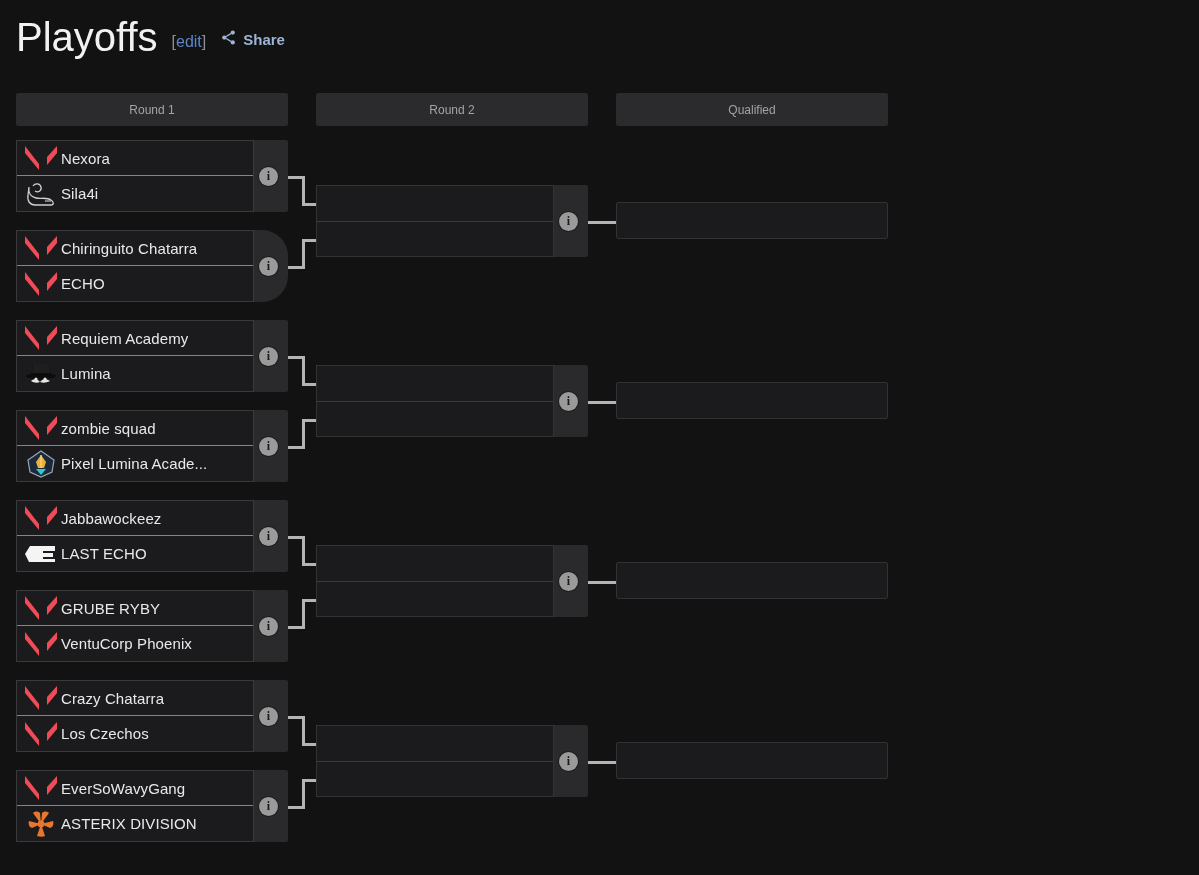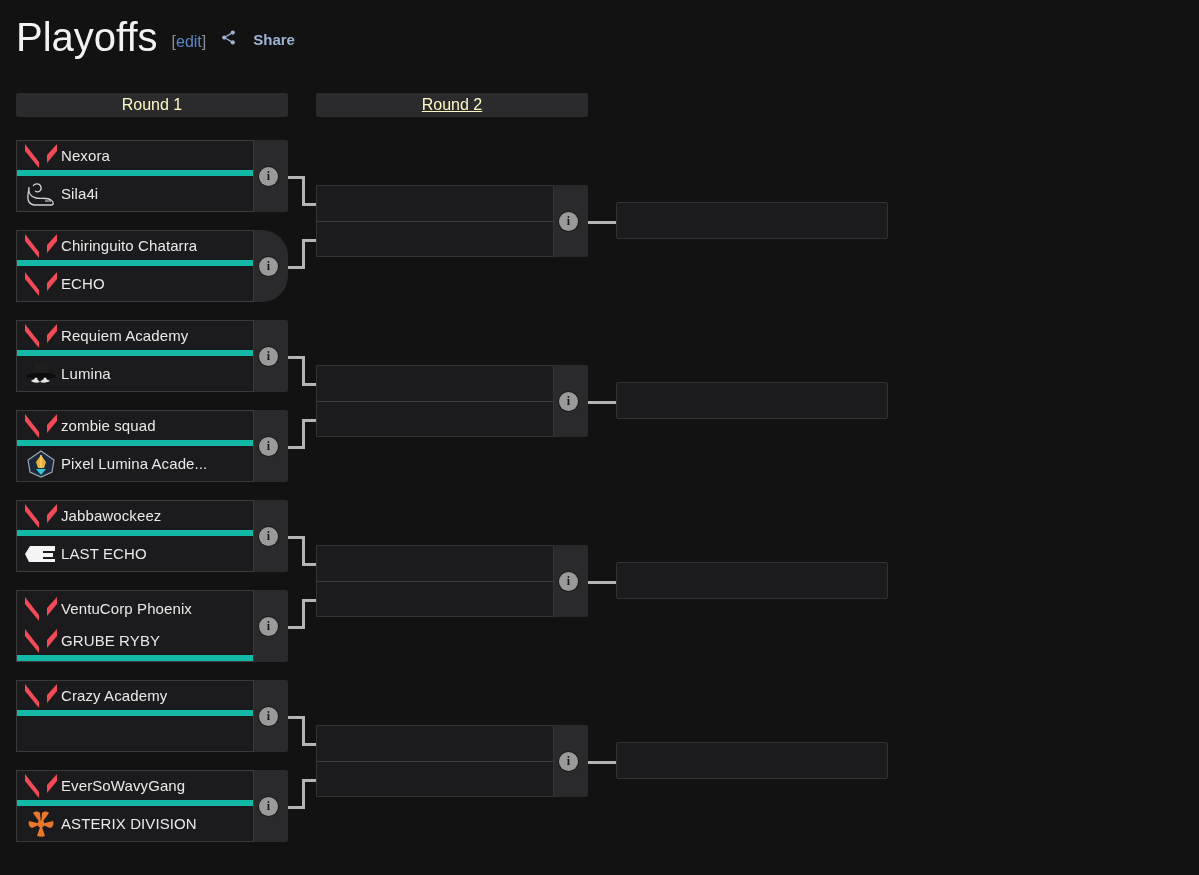--- a/index.html
+++ b/index.html
@@ -40,47 +40,47 @@
     font-size: 16px;
     color: #8a8f96;
     position: relative;
     top: -4px;
   }
   .edit-link .edit-word { color: #5b87c7; }
 
   .share-wrap {
     display: flex;
     align-items: center;
-    gap: 16px;
+    gap: 6px;
     position: relative;
     top: -5px;
     cursor: pointer;
   }
   .share-icon { display: block; }
   .share-label {
     font-size: 15px;
     font-weight: bold;
     color: #9db4d4;
   }
 
   
   .round-header {
     position: absolute;
-    height: 24px;
+    height: 33px;
     background: #2b2b2d;
     border-radius: 2px;
     display: flex;
     align-items: center;
     justify-content: center;
-    font-size: 16px;
-    color: #fef9c3;
+    font-size: 12px;
+    color: #a3a3a3;
     font-weight: 400;
   }
   #hdr-r1 { left: 16px;  top: 93px; width: 272px; }
-  #hdr-r2 { left: 316px; top: 93px; width: 272px; text-decoration: underline; }
+  #hdr-r2 { left: 316px; top: 93px; width: 272px; }
   #hdr-q  { left: 616px; top: 93px; width: 272px; }
 
   
   .match {
     position: absolute;
     border-radius: 2px;
     box-sizing: border-box;
   }
   
   .match-r1 {
@@ -98,21 +98,21 @@
     border: 1px solid #3a3a3c;
     box-sizing: border-box;
   }
   .match-r1 .teamrow {
     height: 35px;
     display: flex;
     align-items: center;
     box-sizing: border-box;
     padding-left: 4px;
   }
-  .match-r1 .teamrow.top { border-bottom: 6px solid #14b8a6; }
+  .match-r1 .teamrow.top { border-bottom: 1px solid #14b8a6; }
 
   .team-logo {
     width: 40px;
     height: 28px;
     flex: 0 0 40px;
     display: flex;
     align-items: center;
     justify-content: center;
   }
   .team-name {
@@ -203,20 +203,21 @@
           <line x1="8.6" y1="10.6" x2="15.4" y2="6.4" stroke="#9db4d4" stroke-width="2"></line>
           <line x1="8.6" y1="13.4" x2="15.4" y2="17.6" stroke="#9db4d4" stroke-width="2"></line>
         </svg>
       </span>
       <span class="share-label">Share</span>
     </div>
   </div>
 
   <div class="round-header" id="hdr-r1">Round 1</div>
   <div class="round-header" id="hdr-r2">Round 2</div>
+  <div class="round-header" id="hdr-q">Qualified</div>
 
   <div class="bracket-area" id="bracket">
       <div class="match match-r1" style="top: 140px;">
         <div class="rows">
           <div class="teamrow top">
             <span class="team-logo">
               <svg width="36" height="26" viewBox="0 0 36 26">
                 <path d="M2 1 L16 19 L16 25 L2 8 Z" fill="#f04b56"></path>
                 <path d="M34 1 L34 8 L24 20 L24 12 Z" fill="#f04b56"></path>
               </svg>
@@ -329,51 +330,60 @@
                 <path d="M13 4 L31 4 L31 9 L19 9 L19 11 L29 11 L29 15 L19 15 L19 17 L31 17 L31 20 L13 20 L9 12 Z" fill="#f4f4f4"></path>
               </svg>
             </span>
             <span class="team-name">LAST ECHO</span>
           </div>
         </div>
         <div class="info-badge">i</div>
       </div>
       <div class="match match-r1" style="top: 590px;">
         <div class="rows">
+          <div class="teamrow top">
+            <span class="team-logo">
+              <svg width="36" height="26" viewBox="0 0 36 26">
+                <path d="M2 1 L16 19 L16 25 L2 8 Z" fill="#f04b56"></path>
+                <path d="M34 1 L34 8 L24 20 L24 12 Z" fill="#f04b56"></path>
+              </svg>
+            </span>
+            <span class="team-name">GRUBE RYBY</span>
+          </div>
           <div class="teamrow bottom">
             <span class="team-logo">
               <svg width="36" height="26" viewBox="0 0 36 26">
                 <path d="M2 1 L16 19 L16 25 L2 8 Z" fill="#f04b56"></path>
                 <path d="M34 1 L34 8 L24 20 L24 12 Z" fill="#f04b56"></path>
               </svg>
             </span>
             <span class="team-name">VentuCorp Phoenix</span>
           </div>
-          <div class="teamrow top">
-            <span class="team-logo">
-              <svg width="36" height="26" viewBox="0 0 36 26">
-                <path d="M2 1 L16 19 L16 25 L2 8 Z" fill="#f04b56"></path>
-                <path d="M34 1 L34 8 L24 20 L24 12 Z" fill="#f04b56"></path>
-              </svg>
-            </span>
-            <span class="team-name">GRUBE RYBY</span>
-          </div>
         </div>
         <div class="info-badge">i</div>
       </div>
       <div class="match match-r1" style="top: 680px;">
         <div class="rows">
           <div class="teamrow top">
             <span class="team-logo">
               <svg width="36" height="26" viewBox="0 0 36 26">
                 <path d="M2 1 L16 19 L16 25 L2 8 Z" fill="#f04b56"></path>
                 <path d="M34 1 L34 8 L24 20 L24 12 Z" fill="#f04b56"></path>
               </svg>
             </span>
-            <span class="team-name">Crazy Academy</span>
+            <span class="team-name">Crazy Chatarra</span>
+          </div>
+          <div class="teamrow bottom">
+            <span class="team-logo">
+              <svg width="36" height="26" viewBox="0 0 36 26">
+                <path d="M2 1 L16 19 L16 25 L2 8 Z" fill="#f04b56"></path>
+                <path d="M34 1 L34 8 L24 20 L24 12 Z" fill="#f04b56"></path>
+              </svg>
+            </span>
+            <span class="team-name">Los Czechos</span>
           </div>
         </div>
         <div class="info-badge">i</div>
       </div>
       <div class="match match-r1" style="top: 770px;">
         <div class="rows">
           <div class="teamrow top">
             <span class="team-logo">
               <svg width="36" height="26" viewBox="0 0 36 26">
                 <path d="M2 1 L16 19 L16 25 L2 8 Z" fill="#f04b56"></path>

